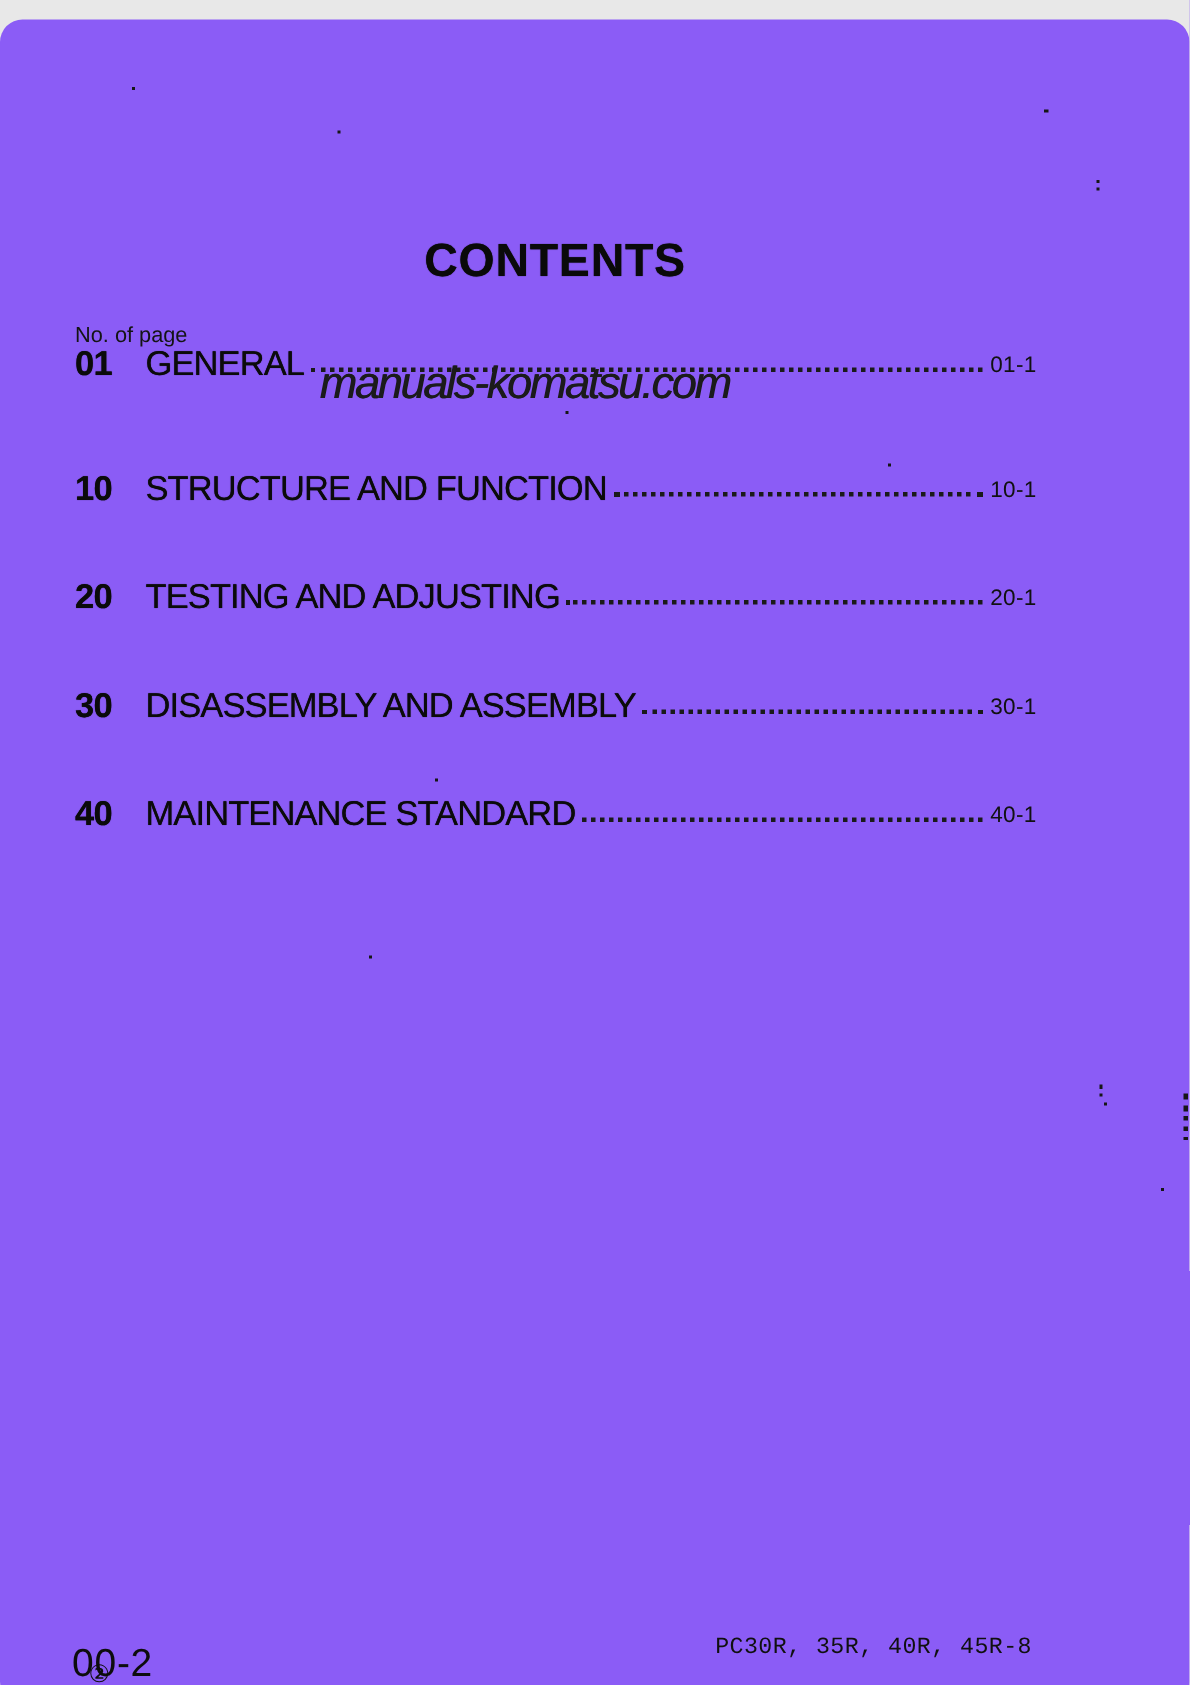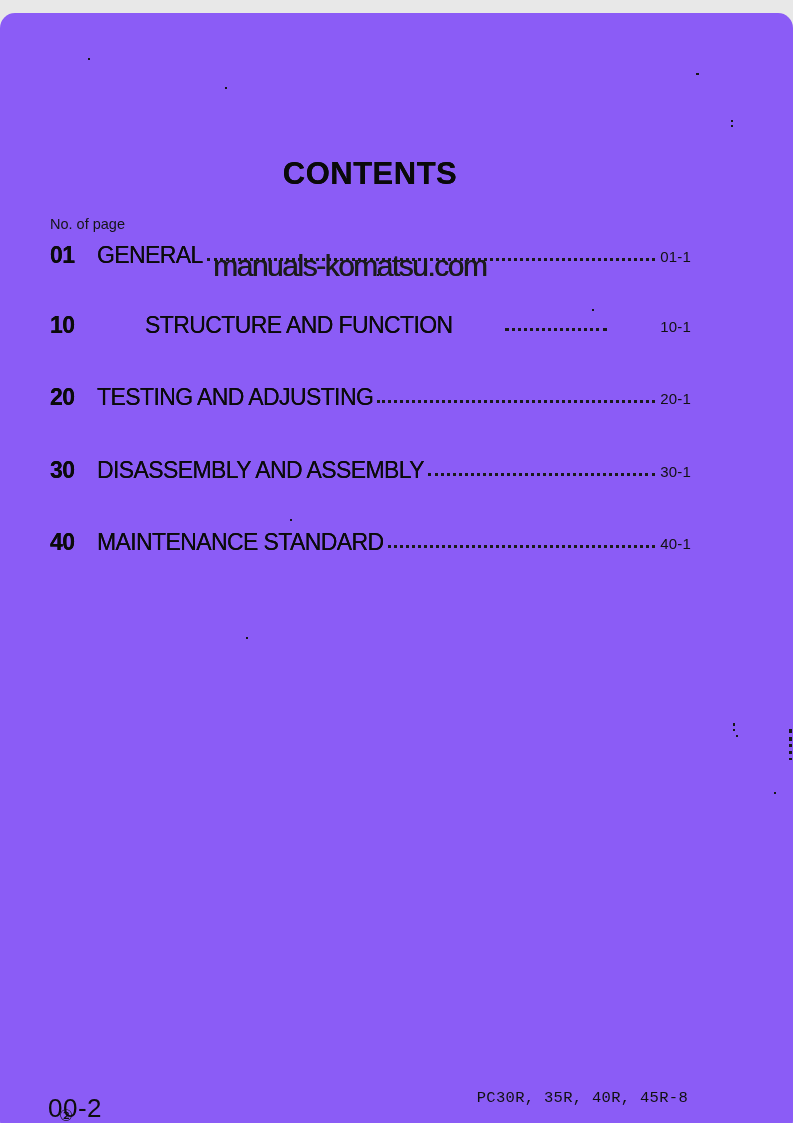--- a/index.html
+++ b/index.html
@@ -47,22 +47,22 @@
   
   .toc-row {
     position: absolute;
     left: 50px;
     width: 641px;
     height: 26px;
     display: flex;
     align-items: flex-end;
     white-space: nowrap;
   }
-  .row-01 { top: 229px; }
-  .row-10 { top: 299px; gap: 48px; }
+  .row-01 { top: 216px; }
+  .row-10 { top: 299px; }
   .row-20 { top: 371px; }
   .row-30 { top: 444px; }
   .row-40 { top: 516px; }
 
   .toc-num {
     width: 47px;
     flex: 0 0 47px;
     font-size: 23px;
     font-weight: 700;
     line-height: 26px;
@@ -87,28 +87,29 @@
     font-weight: 400;
     line-height: 1;
     margin-bottom: 4px;
     letter-spacing: 0.2px;
     color: #111;
   }
 
   
   .watermark {
     position: absolute;
-    top: 236px;
+    top: 226px;
     left: 213px;
     font-size: 30px;
     font-weight: 400;
     letter-spacing: -1.5px;
     color: #1b1b1b;
     text-shadow: 0.5px 0 0 #1b1b1b;
     z-index: 5;
+    font-style: italic;
   }
 
   
   .footer-page {
     position: absolute;
     top: 1080px;
     left: 48px;
     font-size: 26px;
     font-weight: 400;
     letter-spacing: 0.5px;

